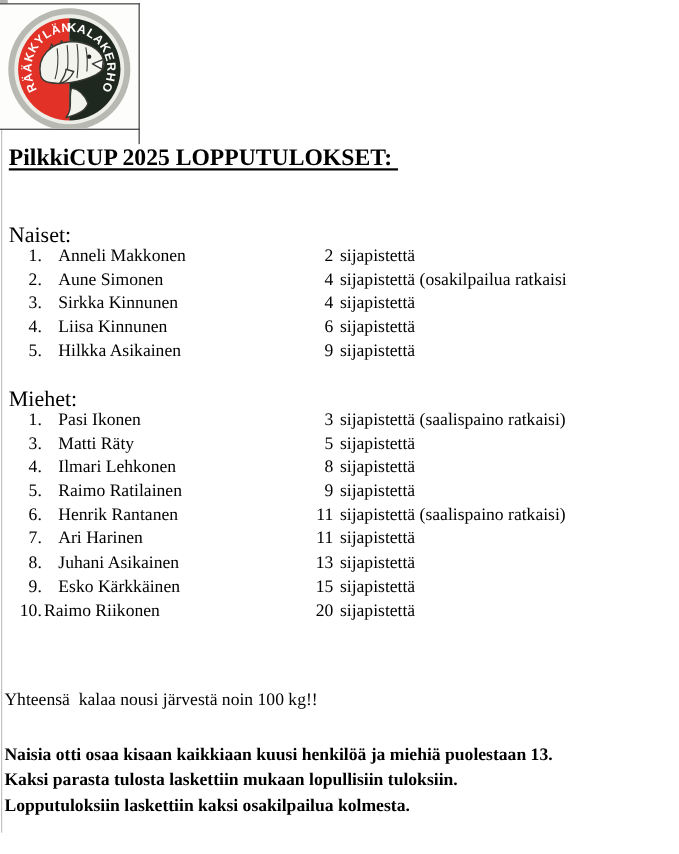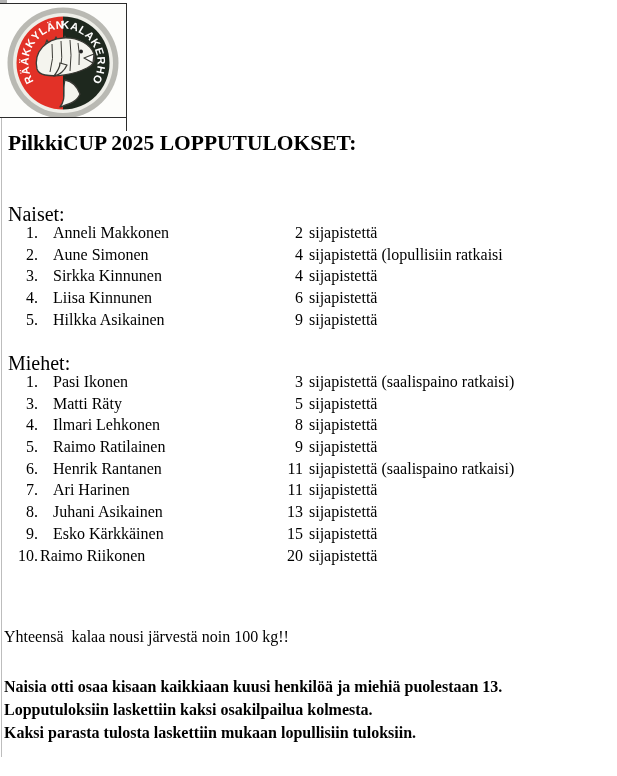--- a/index.html
+++ b/index.html
@@ -19,21 +19,21 @@
     border-top:1px solid #2b2b2b; border-right:1px solid #2b2b2b; border-bottom:1px solid #2b2b2b;
     overflow:hidden;
   }
   .logo-frame svg { position:absolute; left:7px; top:3px; }
   .frame-tail { position:absolute; left:126px; top:118px; width:1px; height:13px; background:#2b2b2b; }
 
   
   .title {
     position:absolute; left:8px; top:131px; white-space:pre;
     font-size:21.5px; font-weight:bold;
-    text-decoration-thickness:2px; text-underline-offset:3px;
+    text-decoration:underline; text-decoration-thickness:2px; text-underline-offset:3px;
   }
 
   
   .sec-heading { position:absolute; left:8px; font-size:20px; line-height:21px; }
   #naiset-heading { top:204px; }
   #miehet-heading { top:353px;text-align:center; }
 
   .list { position:absolute; left:8px; width:604px; }
   #women-list { top:224px;font-family:Liberation Serif, serif; }
   #men-list   { top:373px; }
@@ -89,21 +89,21 @@
 
 <div class="sec-heading" id="naiset-heading">Naiset:</div>
 
 <div class="list" id="women-list">
   <div class="row">
     <span class="num">1.</span><span class="nsp"></span><span class="name">Anneli Makkonen</span>
     <span class="pts"><span class="pv">2</span><span class="pr">sijapistettä</span></span>
   </div>
   <div class="row">
     <span class="num">2.</span><span class="nsp"></span><span class="name">Aune Simonen</span>
-    <span class="pts"><span class="pv">4</span><span class="pr">sijapistettä (lopullisiin ratkaisi</span></span>
+    <span class="pts"><span class="pv">4</span><span class="pr">sijapistettä (osakilpailua ratkaisi</span></span>
   </div>
   <div class="row">
     <span class="num">3.</span><span class="nsp"></span><span class="name">Sirkka Kinnunen</span>
     <span class="pts"><span class="pv">4</span><span class="pr">sijapistettä</span></span>
   </div>
   <div class="row">
     <span class="num">4.</span><span class="nsp"></span><span class="name">Liisa Kinnunen</span>
     <span class="pts"><span class="pv">6</span><span class="pr">sijapistettä</span></span>
   </div>
   <div class="row">
@@ -150,15 +150,15 @@
   <div class="row tight">
     <span class="num">10.</span><span class="nsp"></span><span class="name">Raimo Riikonen</span>
     <span class="pts"><span class="pv">20</span><span class="pr">sijapistettä</span></span>
   </div>
 </div>
 
 <div class="summary">Yhteensä&nbsp; kalaa nousi järvestä noin 100 kg!!</div>
 
 <div class="notes">
   <div class="note-line">Naisia otti osaa kisaan kaikkiaan kuusi henkilöä ja miehiä puolestaan 13.</div>
+  <div class="note-line">Kaksi parasta tulosta laskettiin mukaan lopullisiin tuloksiin.</div>
   <div class="note-line">Lopputuloksiin laskettiin kaksi osakilpailua kolmesta.</div>
-  <div class="note-line">Kaksi parasta tulosta laskettiin mukaan lopullisiin tuloksiin.</div>
 </div>
 
 </body></html>

